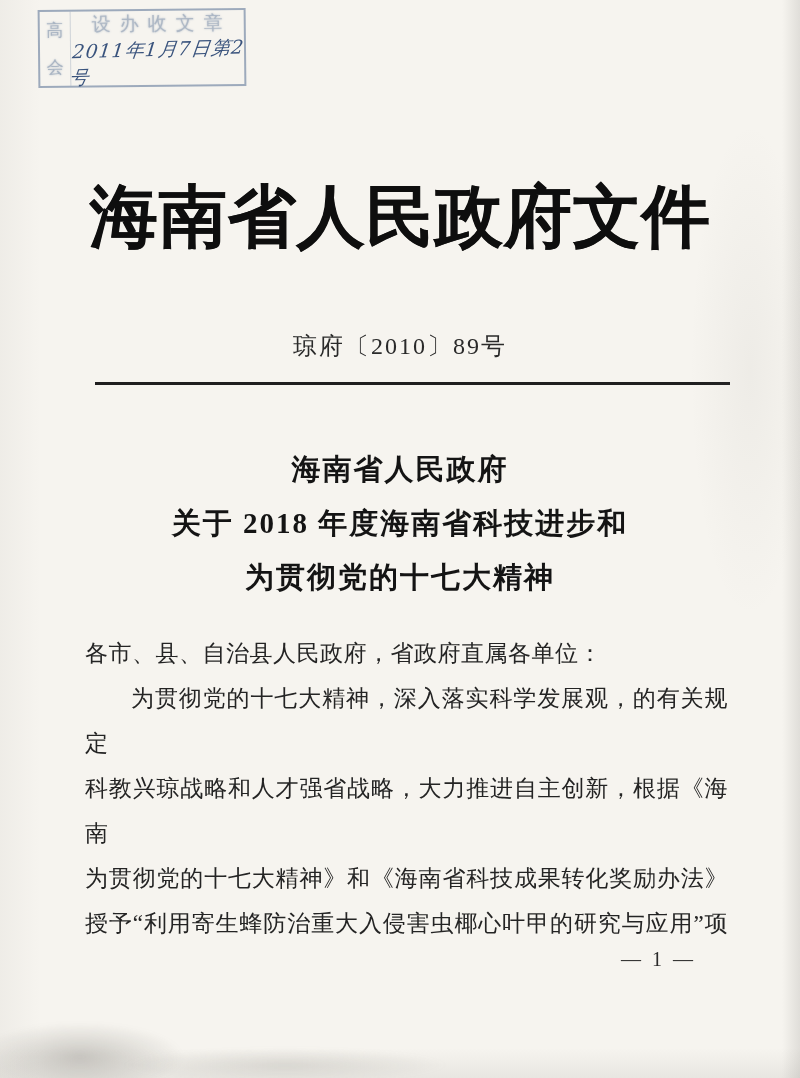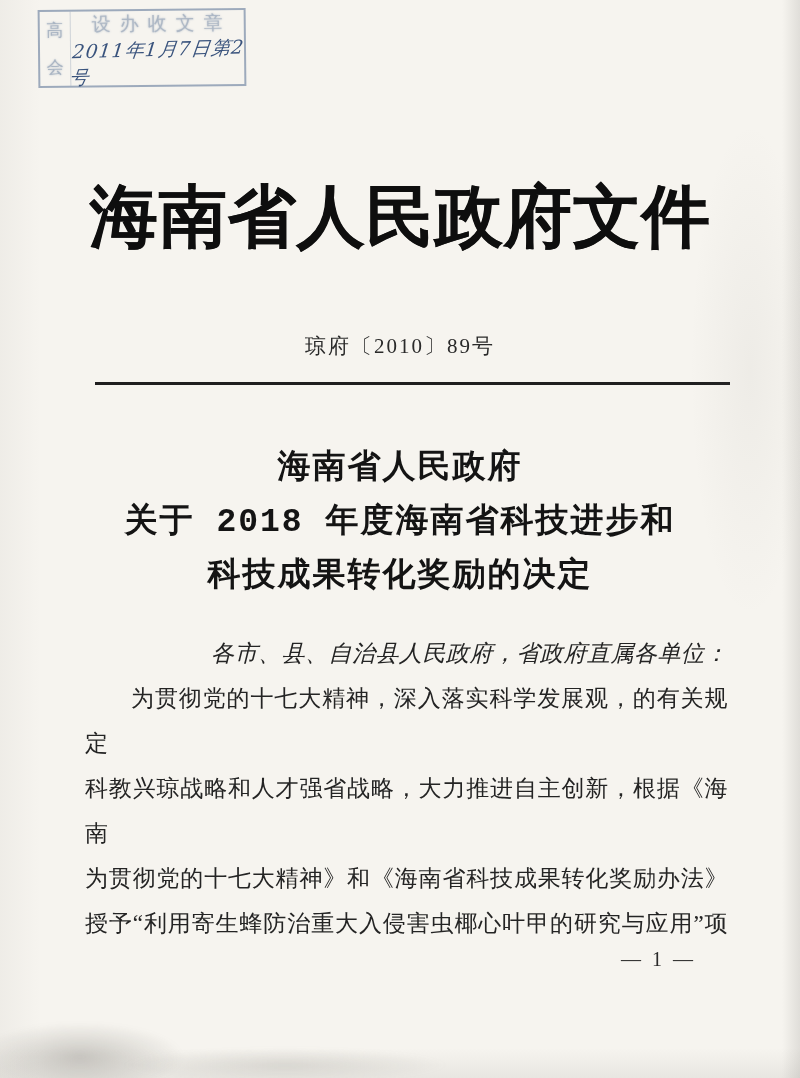--- a/index.html
+++ b/index.html
@@ -54,46 +54,45 @@
     font-size:68px;line-height:62px;
     font-weight:700;
     letter-spacing:1px;
     color:#0e0e0e;
     text-shadow:0.4px 0.4px 0 #1a1a1a;
   }
   
   .doc-number{
     margin-top:85px;
     text-align:center;
-    font-size:21px;line-height:26px;
+    font-size:24px;line-height:26px;
     letter-spacing:2px;
     color:#2a2a2a;
   }
   
   .rule{
     height:3px;background:#1f1f1f;
     margin:23px 70px 0 95px;
   }
   
   .title-block{margin-top:57px;text-align:center;}
   .title-line{
-    font-size:33px;line-height:54px;
+    font-size:29px;line-height:54px;
     font-weight:700;letter-spacing:2px;
     color:#141414;
-    font-family:Liberation Mono, monospace;
   }
   
   .content{
     margin-top:27px;
     padding:0 72px 0 85px;
     font-size:23px;line-height:45px;
     letter-spacing:0.5px;
     color:#242424;
   }
-  .salutation{text-align:right;font-style:italic;}
+  .salutation{text-align:left;}
   .body-line{
     text-align:justify;
     text-align-last:justify;
   }
   .indent{text-indent:2em;}
   
   .page-number{
     position:absolute;top:948px;right:104px;
     font-size:20px;letter-spacing:3px;color:#2a2a2a;
   }
@@ -132,21 +131,21 @@
 
   <h1 class="banner">海南省人民政府文件</h1>
 
   <div class="doc-number">琼府〔2010〕89号</div>
 
   <div class="rule"></div>
 
   <div class="title-block">
     <div class="title-line">海南省人民政府</div>
     <div class="title-line">关于 2018 年度海南省科技进步和</div>
-    <div class="title-line">科技成果转化奖励的决定</div>
+    <div class="title-line">为贯彻党的十七大精神</div>
   </div>
 
   <div class="content">
     <div class="salutation">各市、县、自治县人民政府，省政府直属各单位：</div>
     <div class="body-line indent">为贯彻党的十七大精神，深入落实科学发展观，的有关规定</div>
     <div class="body-line">科教兴琼战略和人才强省战略，大力推进自主创新，根据《海南</div>
     <div class="body-line">为贯彻党的十七大精神》和《海南省科技成果转化奖励办法》</div>
     <div class="body-line">授予“利用寄生蜂防治重大入侵害虫椰心叶甲的研究与应用”项</div>
 
   </div>

